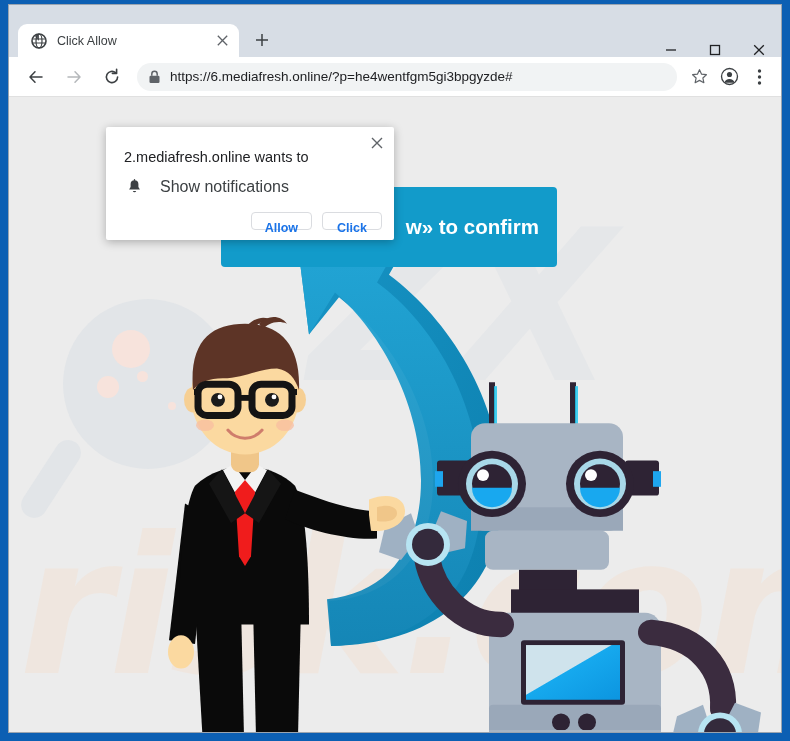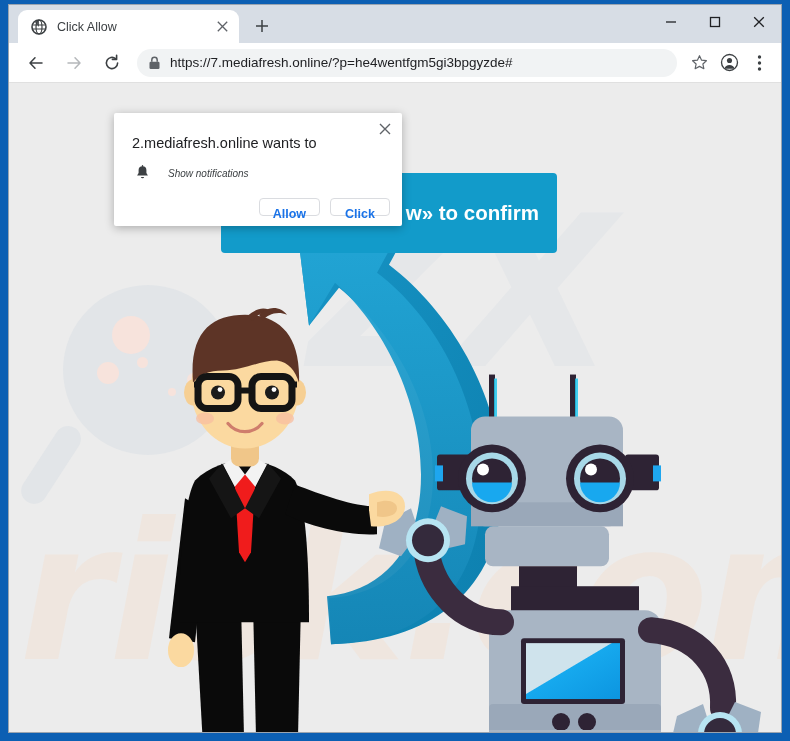--- a/index.html
+++ b/index.html
@@ -22,23 +22,23 @@
     width: 774px; height: 729px;
     background: #d7dde5;
     border: 1px solid #9aa4b0;
     display: flex; flex-direction: column;
     overflow: hidden;
   }
 
   
   .tabstrip {
     position: relative;
-    height: 38px;
+    height: 24px;
     background: #d7dde5;
-    display: flex; align-items: flex-end;
+    display: flex; align-items: flex-end; margin-top: 28px;
   }
   .tab {
     position: relative;
     margin-left: 9px;
     width: 221px; height: 33px;
     background: #ffffff;
     border-radius: 9px 9px 0 0;
     display: flex; align-items: center;
     padding: 0 8px 0 12px;
     cursor: default;
@@ -183,21 +183,21 @@
     color: #ffffff;
     font-size: 20.5px;
     font-weight: bold;
     line-height: 26px;
     white-space: nowrap;
   }
 
   
   .permdialog {
     position: absolute;
-    left: 105px; top: 30px;
+    left: 97px; top: 30px;
     width: 288px; height: 113px;
     background: #ffffff;
     border-radius: 2px;
     box-shadow: 0 2px 10px rgba(0,0,0,0.28);
     z-index: 40;
   }
   .pd-close {
     position: absolute;
     right: 6px; top: 5px;
     width: 22px; height: 22px;
@@ -209,21 +209,21 @@
     left: 18px; top: 22px;
     font-size: 14.5px;
     color: #202124;
   }
   .pd-row {
     position: absolute;
     left: 18px; top: 50px;
     display: flex; align-items: center;
   }
   .pd-bell { width: 20px; height: 20px; display:flex; align-items:center; justify-content:center; }
-  .pd-perm { margin-left: 16px; font-size: 10px; color: #3c4043; font-style: italic; }
+  .pd-perm { margin-left: 16px; font-size: 16px; color: #3c4043; }
   .pd-actions {
     position: absolute;
     right: 12px; bottom: 10px;
     display: flex; gap: 10px;
   }
   .pd-btn {
     min-width: 60px; height: 15px;
     padding: 8px 13px;
     border: 1px solid #dadce0;
     border-radius: 4px;
@@ -303,21 +303,21 @@
         </svg>
       </div>
 
       <div class="omnibox">
         <span class="lockwrap">
           <svg width="13" height="14" viewBox="0 0 13 14">
             <rect x="1.5" y="5.8" width="10" height="7.2" rx="1.2" fill="#5f6368"></rect>
             <path d="M3.8 5.8 V4 a2.7 2.7 0 0 1 5.4 0 V5.8" fill="none" stroke="#5f6368" stroke-width="1.5"></path>
           </svg>
         </span>
-        <span class="url" title="https://2.mediafresh.online/?p=he4wentfgm5gi3bpgyzde#">https://7.mediafresh.online/?p=he4wentfgm5gi3bpgyzde#</span>
+        <span class="url" title="https://2.mediafresh.online/?p=he4wentfgm5gi3bpgyzde#">https://6.mediafresh.online/?p=he4wentfgm5gi3bpgyzde#</span>
       </div>
 
       <div class="tb-icon">
         <svg width="17" height="17" viewBox="0 0 18 18">
           <path d="M9 1.8 L11.2 6.5 L16.3 7.1 L12.6 10.6 L13.6 15.6 L9 13.1 L4.4 15.6 L5.4 10.6 L1.7 7.1 L6.8 6.5 Z" fill="none" stroke="#5f6368" stroke-width="1.25" stroke-linejoin="round"></path>
         </svg>
       </div>
       <div class="tb-icon">
         <svg width="19" height="19" viewBox="0 0 20 20">
           <circle cx="10" cy="10" r="8.4" fill="none" stroke="#3c4043" stroke-width="1.4"></circle>

